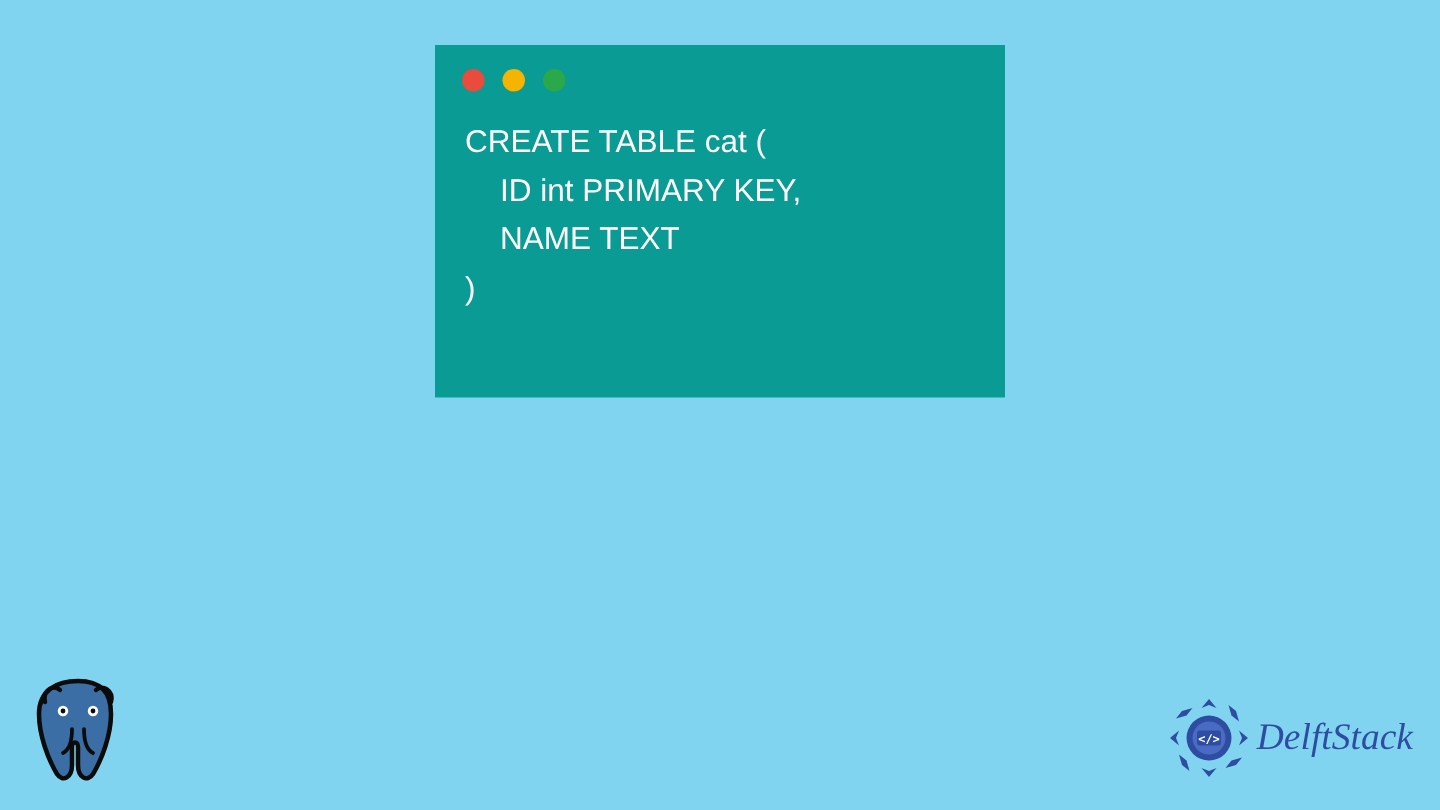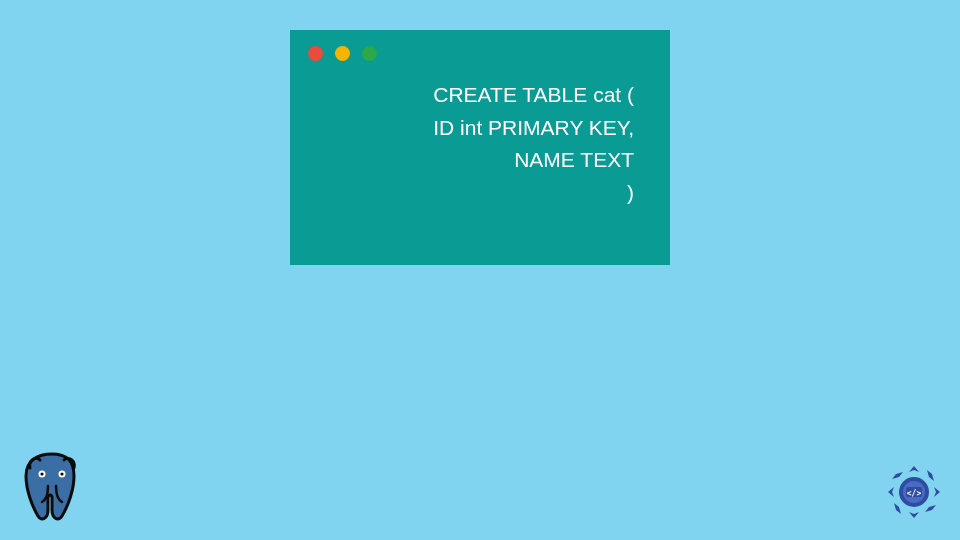--- a/index.html
+++ b/index.html
@@ -30,27 +30,26 @@
     }
     .dot {
       width: 15px;
       height: 15px;
       border-radius: 50%;
     }
     .dot-red { background: #e94b3c; }
     .dot-yellow { background: #f5b400; }
     .dot-green { background: #2ba84a; }
     .code-content {
-      padding: 8px 36px 20px 20px;
+      padding: 8px 8px 20px 20px;
       color: #ffffff;
       font-size: 21px;
       line-height: 1.55;
       font-family: Arial, Helvetica, sans-serif;
       white-space: pre;
-      text-align: right;
     }
     .pg-logo {
       position: absolute;
       left: 18px;
       bottom: 18px;
       width: 68px;
       height: 72px;
     }
     .delft-logo {
       position: absolute;
@@ -116,13 +115,14 @@
           <path d="M-26 0 L-20 -5 L-22 0 L-20 5 Z"></path>
           <path d="M-18 -18 L-11 -20 L-15 -15 L-22 -13 Z"></path>
         </g>
         <circle r="15" fill="#2f4da0"></circle>
         <circle r="11" fill="#4a6bc4"></circle>
         <rect x="-8" y="-5" width="16" height="10" rx="2" fill="#2f4da0"></rect>
         <text x="0" y="3.5" text-anchor="middle" font-size="8" font-family="monospace" fill="#ffffff" font-weight="bold">&lt;/&gt;</text>
       </g>
     </svg>
   </div>
+  <span class="delft-text">DelftStack</span>
 </div>
 
 </body></html>

